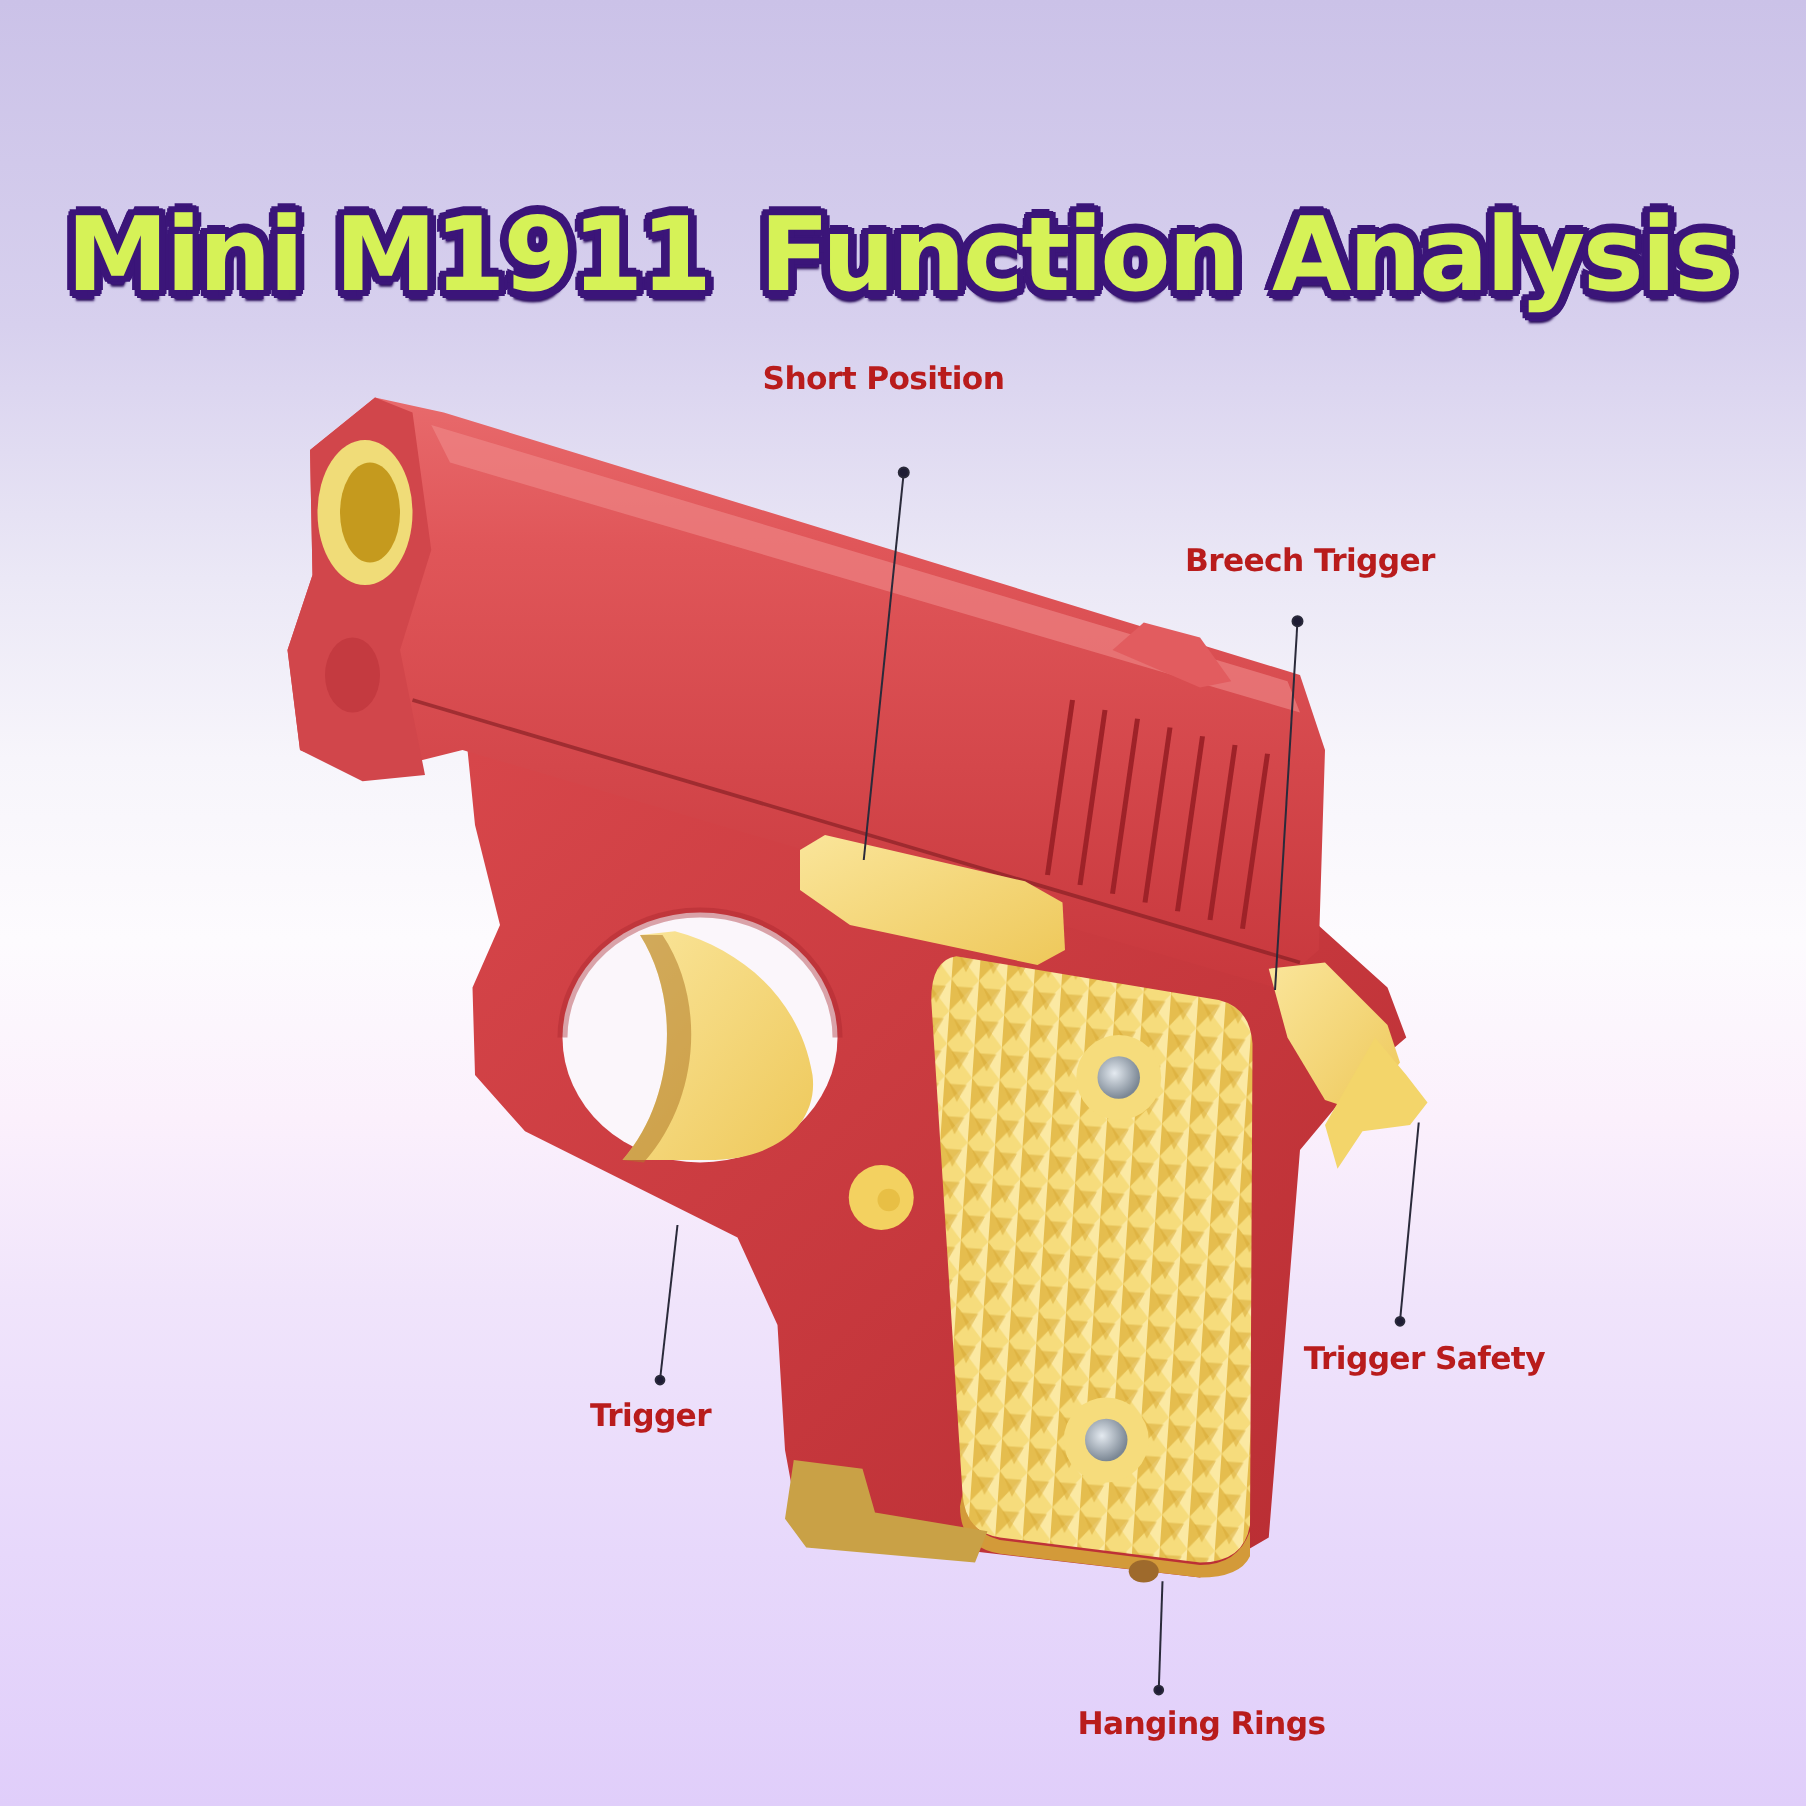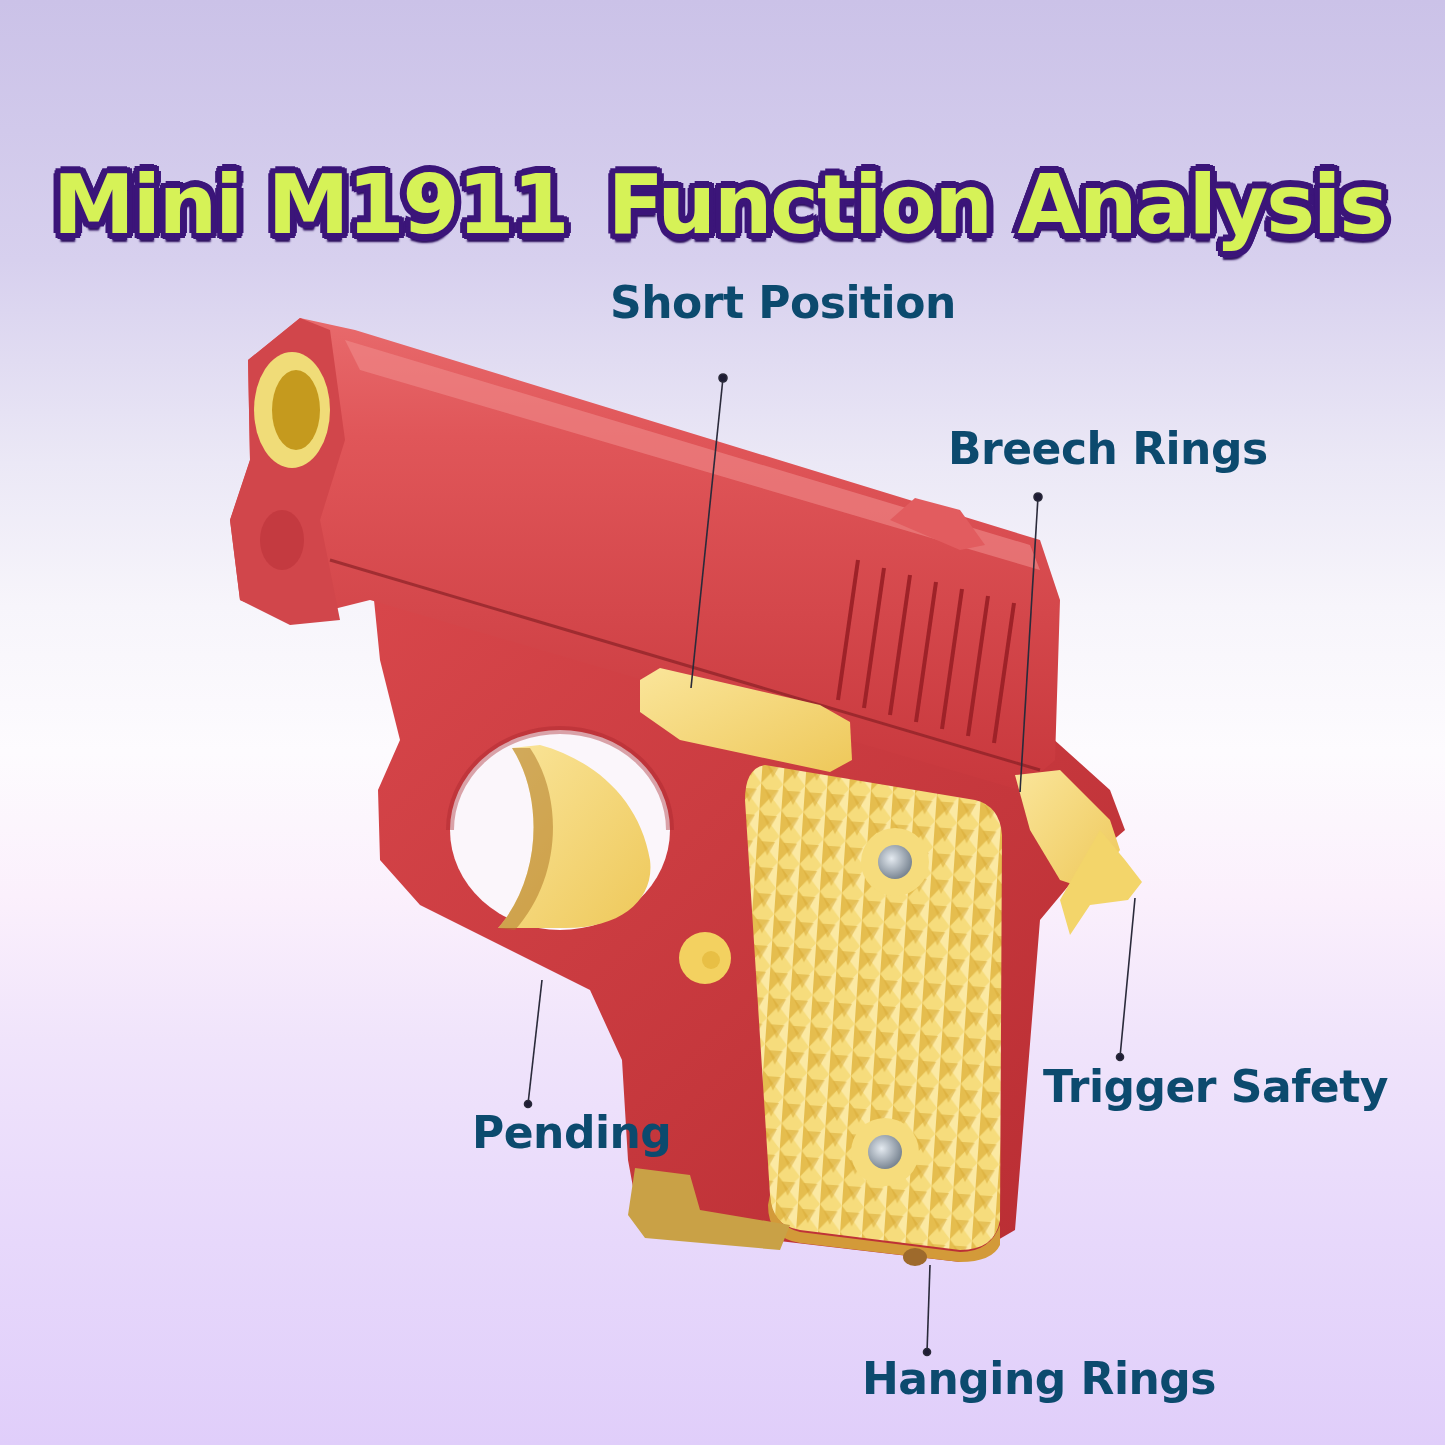--- a/index.html
+++ b/index.html
@@ -16,21 +16,21 @@
     text-shadow:
       -5px -5px 0 #3b1579, 5px -5px 0 #3b1579, -5px 5px 0 #3b1579, 5px 5px 0 #3b1579,
       0 -7px 0 #3b1579, 0 7px 0 #3b1579, -7px 0 0 #3b1579, 7px 0 0 #3b1579,
       -6px -3px 0 #3b1579, 6px 3px 0 #3b1579, -3px 6px 0 #3b1579, 3px -6px 0 #3b1579,
       0 9px 2px #2a0d5c;
   }
   .title span { display: inline-block; }
   .title .gap { width: 40px; }
   .label {
     position: absolute; font-family: "DejaVu Sans", sans-serif; font-weight: bold;
-    font-size: 44px; color: #0c4a6e; line-height: 38px; white-space: nowrap;
+    font-size: 25px; color: #b91c1c; line-height: 38px; white-space: nowrap;
     letter-spacing: -0.5px;
   }
   svg.art { position: absolute; left: 0; top: 0; }
 </style>
 </head>
 <body>
 
 <div class="title">
   <span>Mini M1911</span><span class="gap"></span><span>Function Analysis</span>
 </div>
@@ -129,16 +129,16 @@
     <line x1="542" y1="980" x2="528" y2="1104"></line>
       <circle cx="528" cy="1104" r="3.5"></circle>
     <line x1="930" y1="1265" x2="927" y2="1352"></line>
       <circle cx="927" cy="1352" r="3.5"></circle>
   </g>
 </svg>
 
 <div class="label" style="left:610px; top:284px;">
   <div>Short Position</div>
 </div>
-<div class="label" style="left:948px; top:430px;">Breech Rings</div>
+<div class="label" style="left:948px; top:430px;">Breech Trigger</div>
 <div class="label" style="left:1043px; top:1068px;">Trigger Safety</div>
-<div class="label" style="left:472px; top:1114px;">Pending</div>
+<div class="label" style="left:472px; top:1114px;">Trigger</div>
 <div class="label" style="left:862px; top:1360px;">Hanging Rings</div>
 
 </body></html>

